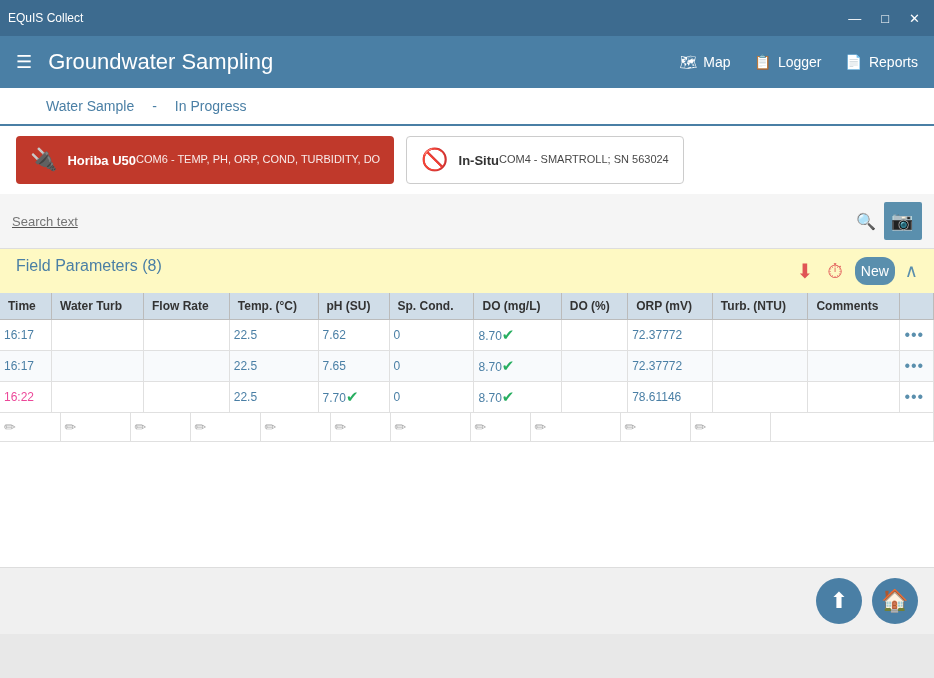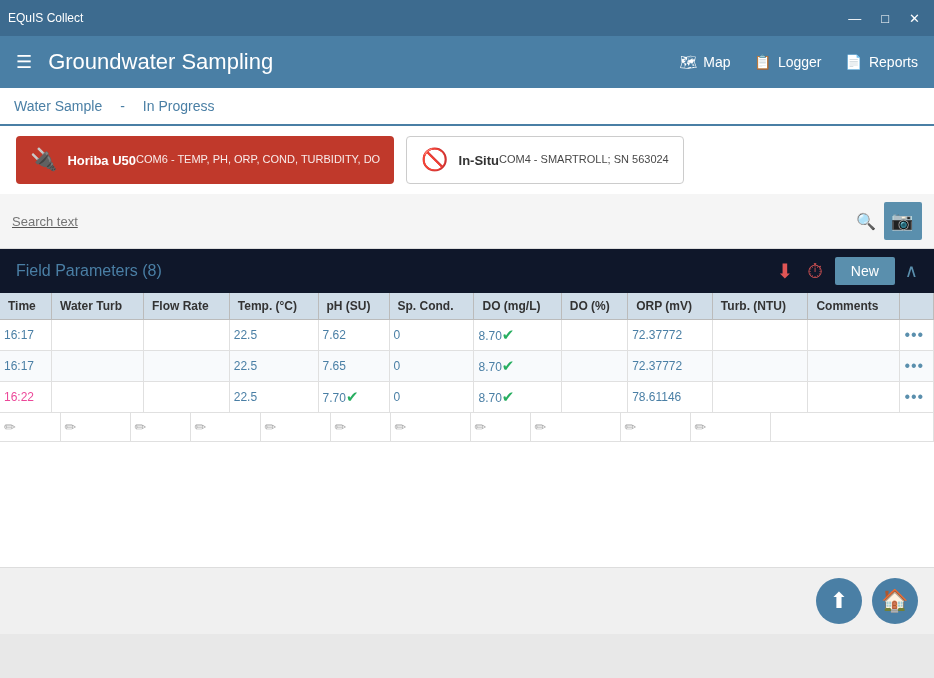--- a/index.html
+++ b/index.html
@@ -30,21 +30,21 @@
     }
     .hamburger { font-size: 18px; margin-right: 16px; cursor: pointer; }
     .header-title { font-size: 22px; font-weight: 300; flex: 1; }
     .header-actions { display: flex; gap: 24px; align-items: center; }
     .header-action { display: flex; align-items: center; gap: 6px; cursor: pointer; font-size: 14px; color: white; }
 
     
     .tabs-area {
       background: white;
       border-bottom: 2px solid #4a7fa5;
-      padding: 0 0;
+      padding: 0 32px;
       display: flex;
       gap: 0;
     }
     .tab {
       padding: 10px 14px;
       cursor: pointer;
       font-size: 14px;
       color: #4a7fa5;
       border-bottom: 2px solid transparent;
       margin-bottom: -2px;
@@ -106,45 +106,45 @@
       font-size: 18px;
       border-radius: 2px;
     }
 
     
     .table-section {
       background: white;
       flex: 1;
     }
     .table-header-bar {
-      background: #0f172a;
+      background: #fef9c3;
       padding: 8px 16px;
       display: flex;
-      align-items: center;
+      align-items: flex-start;
       justify-content: space-between;
     }
     .table-header-title { font-size: 16px; color: #4a7fa5; font-weight: 500; }
     .table-actions { display: flex; gap: 10px; align-items: center; }
     .action-btn {
       background: none;
       border: none;
       cursor: pointer;
       font-size: 20px;
       color: #e05555;
       padding: 2px;
     }
     .action-btn.timer { color: #e05555; }
     .new-btn {
       background: #5a8fad;
       border: none;
       color: white;
-      padding: 6px 16px;
+      padding: 6px 6px;
       font-size: 14px;
       cursor: pointer;
-      border-radius: 2px;
+      border-radius: 12px;
     }
     .collapse-btn { background: none; border: none; cursor: pointer; font-size: 18px; color: #5a8fad; }
 
     
     .data-table {
       width: 100%;
       border-collapse: collapse;
       font-size: 12px;
     }
     .data-table th {

